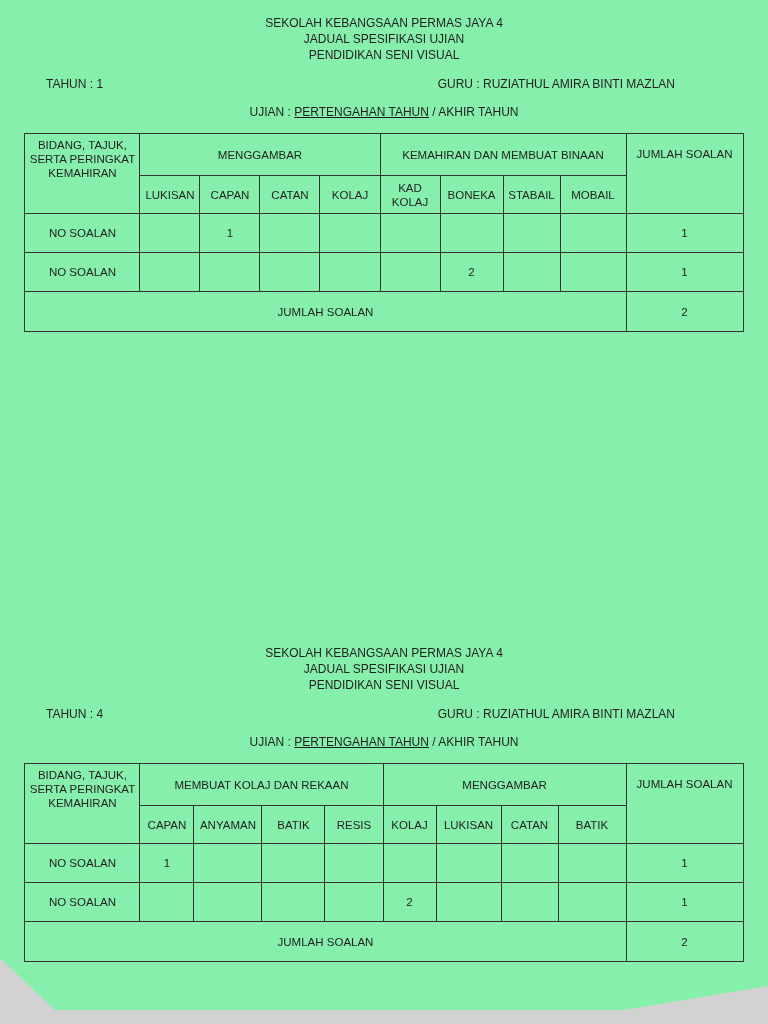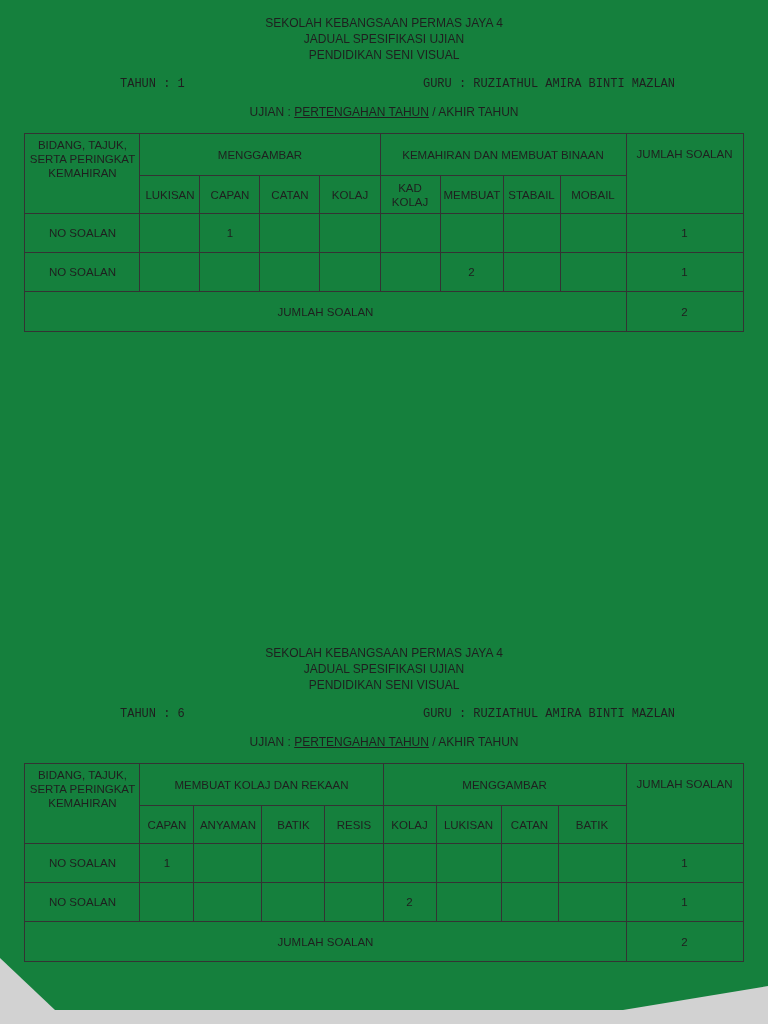--- a/index.html
+++ b/index.html
@@ -3,36 +3,36 @@
 <meta charset="utf-8">
 <style>
   * { margin:0; padding:0; box-sizing:border-box; }
   html, body { width:768px; height:1024px; overflow:hidden; }
   body {
     font-family:"Liberation Sans","DejaVu Sans",sans-serif;
     background:#d2d2d2;
     color:#1f1f1f;
   }
   .viewer { position:relative; width:768px; height:1024px; background:#d2d2d2; overflow:hidden; }
-  .sheet  { position:absolute; left:0; top:0; width:768px; height:1010px; background:#15803d; }
+  .sheet  { position:absolute; left:0; top:0; width:768px; height:1010px; background:#86efac; }
 
   
   .edge { position:absolute; background:#d2d2d2; z-index:5; }
   .edge-bottom { left:0; right:0; bottom:0; height:14px; }
   .edge-corner-left  { left:0;  bottom:14px; width:55px;  height:52px; clip-path:polygon(0 0, 100% 100%, 0 100%); }
   .edge-corner-right { right:0; bottom:14px; width:145px; height:24px; clip-path:polygon(100% 0, 100% 100%, 0 100%); }
 
   .doc-section {}
   .sec-2 { margin-top:298px; }
 
   .doc-header { text-align:center; padding-top:15px; font-size:12px; line-height:16px; }
   .meta-row {
     display:flex; justify-content:space-between;
-    margin:14px 93px 0 120px;
-    font-size:12px; line-height:15px;font-family:Liberation Mono, monospace;
+    margin:14px 93px 0 46px;
+    font-size:12px; line-height:15px;
   }
   .exam-line { text-align:center; margin-top:13px; font-size:12px; line-height:15px; }
   .underline { text-decoration:underline; }
 
   table.spec-table {
     border-collapse:collapse;
     table-layout:fixed;
     width:718px;
     margin:13px auto 0 auto;
   }
@@ -89,21 +89,21 @@
             <td colspan="4">MENGGAMBAR</td>
             <td colspan="4">KEMAHIRAN DAN MEMBUAT BINAAN</td>
             <td class="total-head-cell" rowspan="2">JUMLAH SOALAN</td>
           </tr>
           <tr class="r-sub">
             <td>LUKISAN</td>
             <td>CAPAN</td>
             <td>CATAN</td>
             <td>KOLAJ</td>
             <td>KAD KOLAJ</td>
-            <td>MEMBUAT</td>
+            <td>BONEKA</td>
             <td>STABAIL</td>
             <td>MOBAIL</td>
           </tr>
           <tr class="r-data">
             <td>NO SOALAN</td>
             <td></td>
             <td>1</td>
             <td></td>
             <td></td>
             <td></td>
@@ -132,21 +132,21 @@
       </table>
     </div>
 
     <div class="doc-section sec-2">
       <div class="doc-header">
         <div>SEKOLAH KEBANGSAAN PERMAS JAYA 4</div>
         <div>JADUAL SPESIFIKASI UJIAN</div>
         <div>PENDIDIKAN SENI VISUAL</div>
       </div>
       <div class="meta-row">
-        <span>TAHUN : 6</span>
+        <span>TAHUN : 4</span>
         <span>GURU : RUZIATHUL AMIRA BINTI MAZLAN</span>
       </div>
       <div class="exam-line"><span>UJIAN : </span><span class="underline">PERTENGAHAN TAHUN</span><span> / AKHIR TAHUN</span></div>
 
       <table class="spec-table">
         <colgroup>
           <col style="width:115px">
             <col style="width:54px">
             <col style="width:68px">
             <col style="width:63px">

